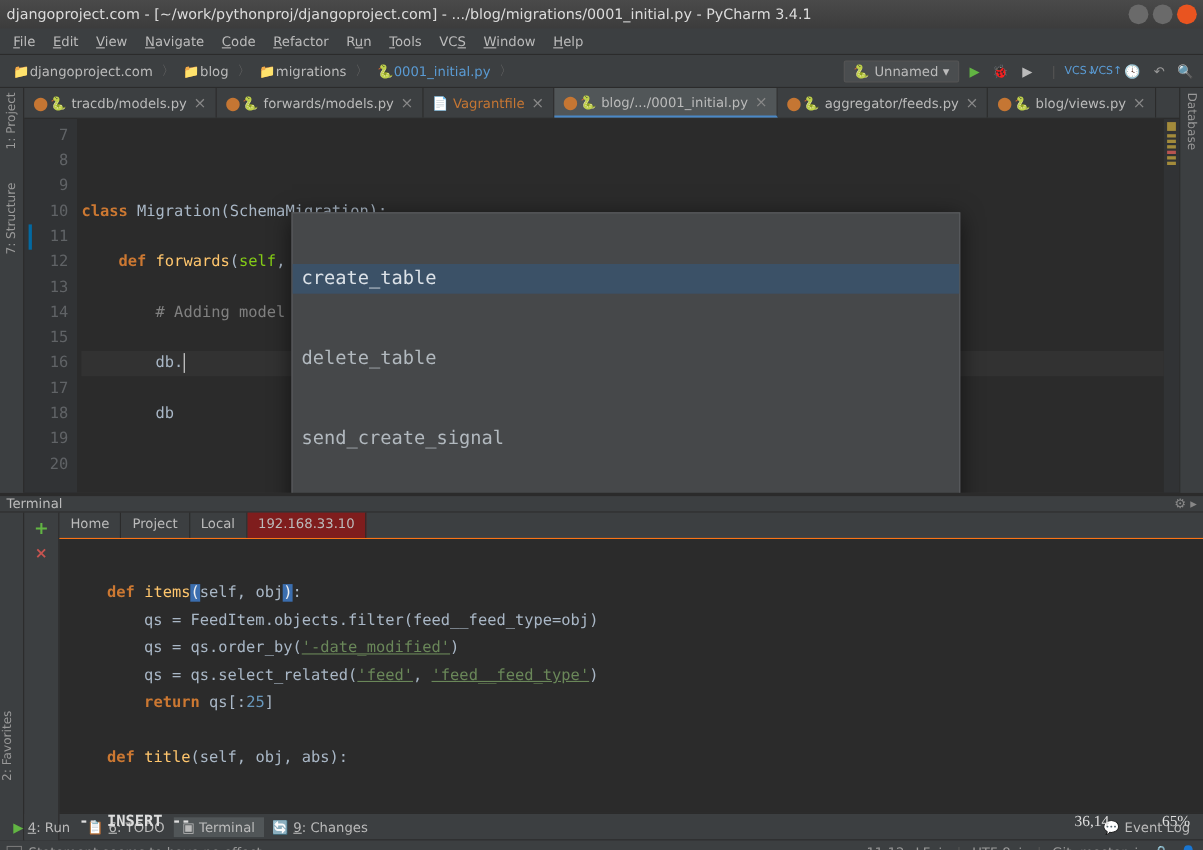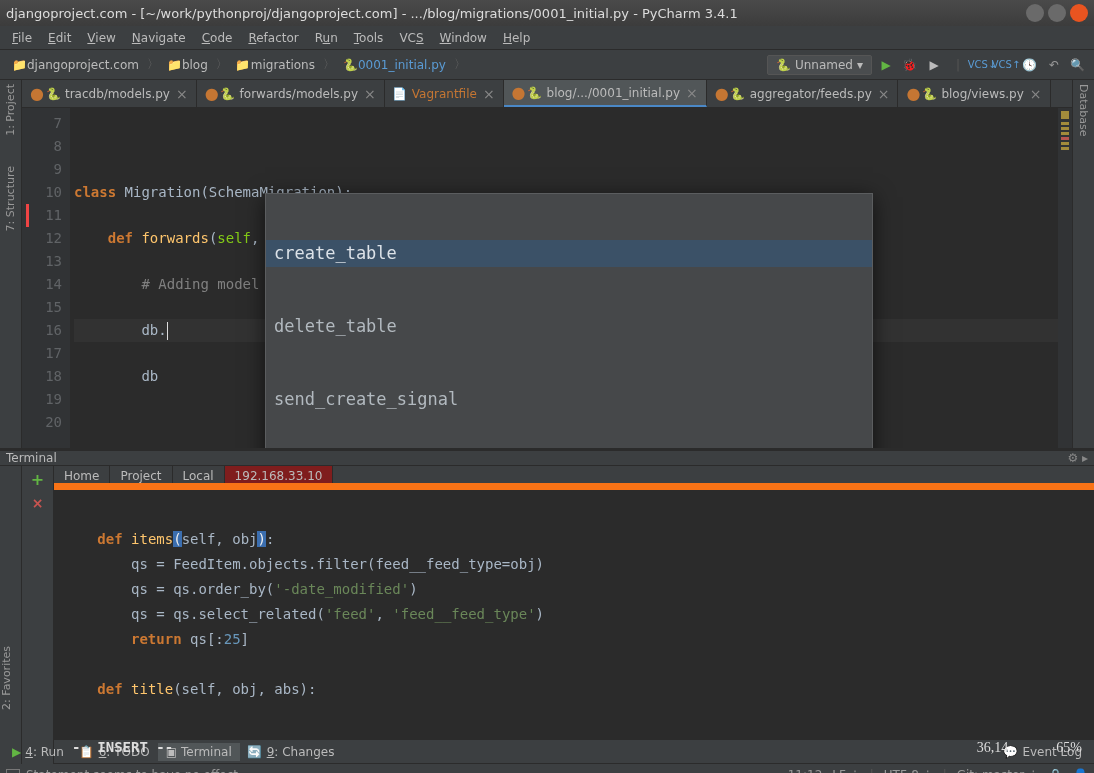--- a/index.html
+++ b/index.html
@@ -28,27 +28,27 @@
 .rg-text { writing-mode: vertical-rl; font-size: 11px; color: #999; cursor: default; }
 .editor-area { flex: 1; display: flex; flex-direction: column; background: #2b2b2b; }
 .tabs { height: 28px; background: #3c3f41; display: flex; align-items: stretch; border-bottom: 1px solid #2b2b2b; overflow: hidden; }
 .tab { display: flex; align-items: center; padding: 0 8px; border-right: 1px solid #2b2b2b; color: #bbbbbb; cursor: default; font-size: 12px; white-space: nowrap; }
 .tab.active { background: #515658; border-bottom: 2px solid #4a88c7; }
 .tab .closex { margin-left: 6px; color: #888; font-size: 14px; }
 .tab .ficn { margin-right: 4px; }
 .editor-body { flex: 1; display: flex; position: relative; overflow: hidden; }
 .gutter { width: 48px; background: #313335; text-align: right; padding: 4px 8px 4px 4px; color: #606366; font-family: "DejaVu Sans Mono", monospace; font-size: 14px; line-height: 23px; }
 .gutter .ln { height: 23px; }
-.gutter .mod { border-left: 3px solid #ef4444; }
+.gutter .mod { border-left: 3px solid #0369a1; }
 .code { flex: 1; font-family: "DejaVu Sans Mono", monospace; font-size: 14px; line-height: 23px; padding: 4px 0 4px 4px; color: #a9b7c6; white-space: pre; position: relative; }
 .kw { color: #cc7832; font-weight: bold; }
 .cls { color: #a9b7c6; }
 .fn { color: #ffc66d; }
 .self { color: #84cc16; }
-.str { color: #6a8759; }
+.str { color: #6a8759; text-decoration: underline; }
 .cmt { color: #808080; }
 .num { color: #6897bb; }
 .par { color: #a9b7c6; }
 .kwarg { color: #c57633; }
 .bool { color: #cc7832; }
 .uline { text-decoration: underline; }
 .caret { border-left: 1px solid #ddd; display: inline-block; height: 18px; vertical-align: middle; }
 .codeline { height: 23px; }
 .codeline.current { background: #323232; }
 .autocomplete { position: absolute; left: 195px; top: 85px; width: 608px; background: #46484a; border: 1px solid #5b5d5f; box-shadow: 0 4px 20px rgba(0,0,0,.6); font-family: "DejaVu Sans Mono", monospace; font-size: 17px; z-index: 10; }
@@ -60,21 +60,21 @@
 .splitter { height: 3px; background: #2b2b2b; cursor: row-resize; }
 .termpanel { height: 288px; background: #2b2b2b; display: flex; flex-direction: column; }
 .termheader { height: 22px; background: #3c3f41; display: flex; align-items: center; padding: 0 6px; border-bottom: 1px solid #2b2b2b; font-size: 12px; }
 .termheader .spacer { flex: 1; }
 .termheader .gear { color: #888; }
 .termbody { flex: 1; display: flex; }
 .termleft { width: 32px; background: #3c3f41; border-right: 1px solid #2b2b2b; display: flex; flex-direction: column; align-items: center; padding-top: 4px; gap: 6px; }
 .termleft .plus { color: #62b543; font-size: 16px; font-weight: bold; }
 .termleft .x { color: #c75450; font-size: 14px; font-weight: bold; }
 .termmain { flex: 1; display: flex; flex-direction: column; }
-.termtabs { height: 24px; background: #3c3f41; display: flex; align-items: stretch; border-bottom: 7px solid #f97316; }
+.termtabs { height: 24px; background: #3c3f41; display: flex; align-items: stretch; border-bottom: 1px solid #f97316; }
 .ttab { padding: 3px 10px; border-right: 1px solid #2b2b2b; cursor: default; }
 .ttab.active { background: #7f1d1d; }
 .termcontent { flex: 1; font-family: "DejaVu Sans Mono", monospace; font-size: 14px; line-height: 25px; padding: 12px 18px; color: #a9b7c6; white-space: pre; position: relative; }
 .bracketsel { background: #3b6eaf; color: #eee; }
 .termstatus { position: absolute; bottom: 4px; left: 18px; right: 12px; display: flex; color: #ddd; font-weight: bold; }
 .termstatus .r { margin-left: auto; display: flex; gap: 48px; font-weight: normal; font-family: Liberation Serif, serif; }
 .bottomtabs { height: 24px; background: #3c3f41; display: flex; align-items: center; border-top: 1px solid #2b2b2b; padding: 0 4px; }
 .btab { padding: 2px 8px; display: flex; align-items: center; gap: 4px; cursor: default; }
 .btab.active { background: #515658; }
 .btab .u { text-decoration: underline; }

